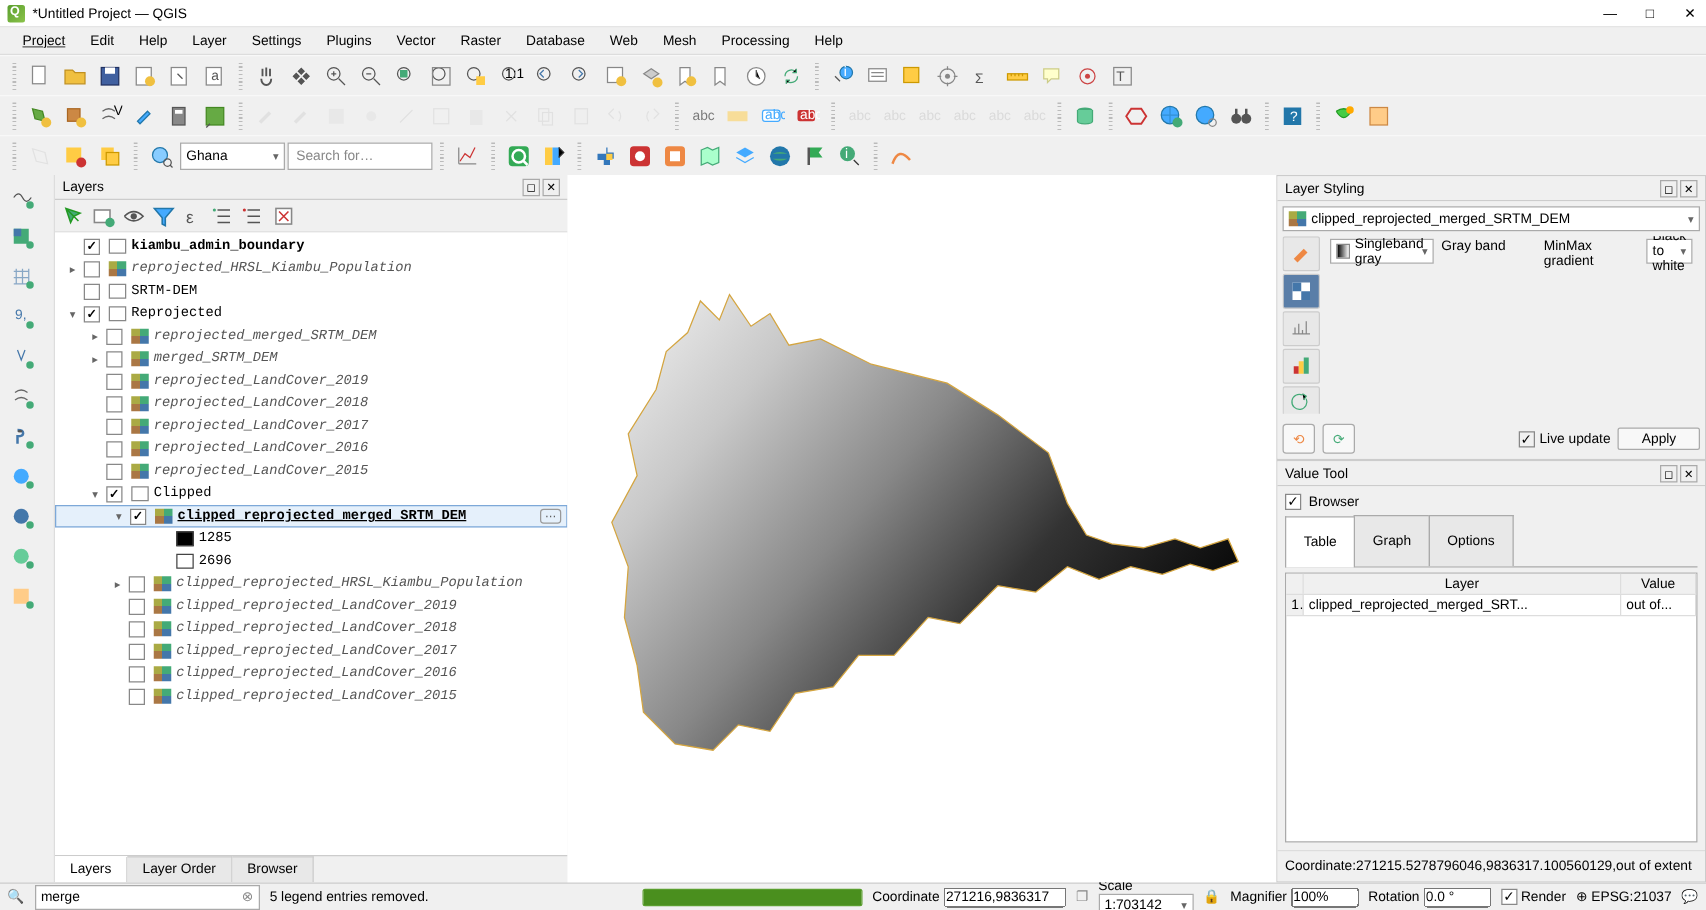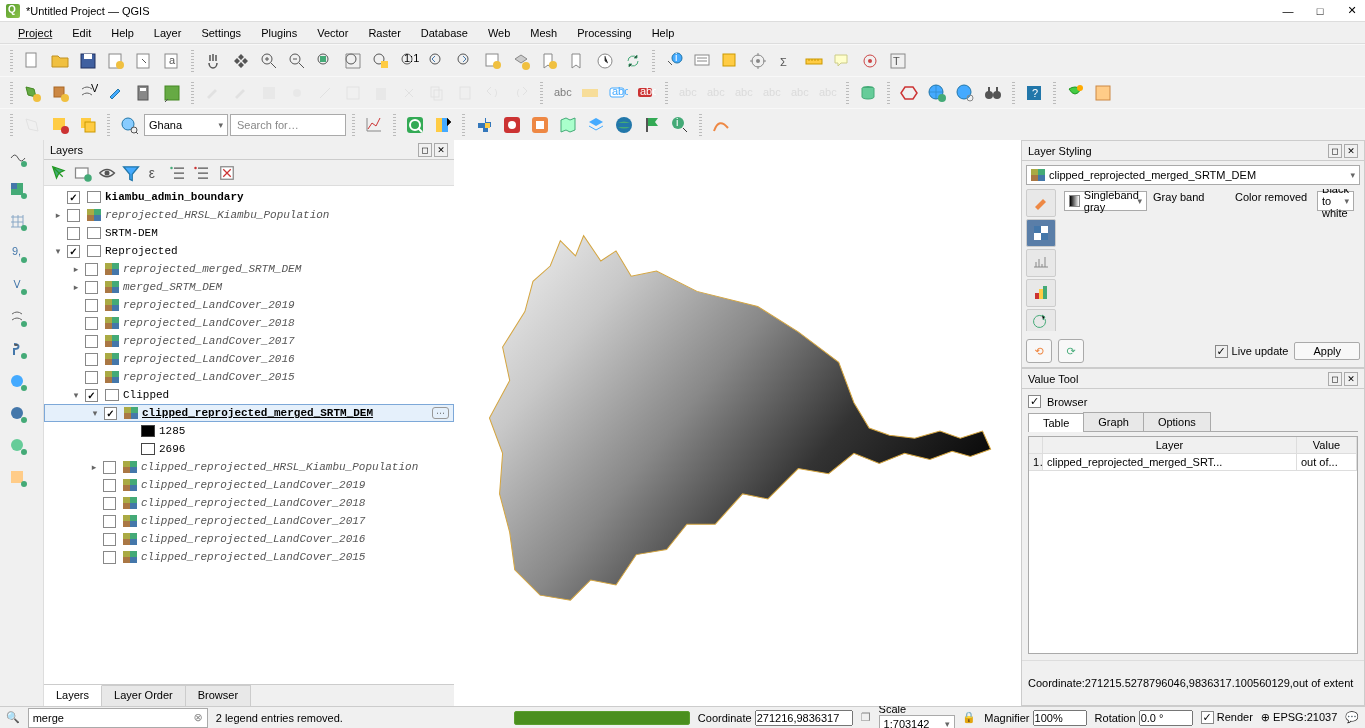--- a/index.html
+++ b/index.html
@@ -54,27 +54,27 @@
 .side-icons { width: 36px; display: flex; flex-direction: column; gap: 2px; }
 .side-icons .tbtn { width: 30px; height: 28px; background: #e8e8e8; border: 1px solid #ccc; }
 .side-icons .tbtn.active { background: #5a7ea8; }
 .fields { flex: 1; display: flex; flex-direction: row; gap: 6px; padding: 2px 4px; }
 .numinput { border: 1px solid #aaa; background: #fff; height: 20px; padding: 0 4px; width: 60px; }
 .apply-row { display: flex; align-items: center; gap: 6px; margin-top: 4px; }
 .apply-row .btn { border: 1px solid #aaa; background: #f8f8f8; padding: 2px 18px; border-radius: 2px; }
 .nav-btn { width: 26px; height: 24px; border: 1px solid #aaa; border-radius: 3px; display: flex; align-items: center; justify-content: center; background: #f8f8f8; }
 .value-body { padding: 6px; background: #f0f0f0; flex: 1; display: flex; flex-direction: column; gap: 4px; }
 .vtabs { display: flex; border-bottom: 1px solid #aaa; }
-.vtabs .vtab { padding: 3px 14px; border: 1px solid #aaa; border-bottom: none; background: #e8e8e8; margin-right: -1px; cursor: default; text-align: center; }
+.vtabs .vtab { padding: 14px 14px; border: 1px solid #aaa; border-bottom: none; background: #e8e8e8; margin-right: -1px; cursor: default; text-align: center; }
 .vtabs .vtab.active { background: #fff; position: relative; top: 1px; }
 .vtable { border: 1px solid #aaa; background: #fff; flex: 1; }
 .vtable-row { display: flex; border-bottom: 1px solid #ddd; }
 .vtable-row .c { padding: 2px 4px; border-right: 1px solid #ddd; overflow: hidden; text-overflow: ellipsis; white-space: nowrap; }
 .vtable-row.head { background: #f0f0f0; font-weight: normal; text-align: center; }
-.coord-line { padding: 16px 6px; font-size: 11px; background: #f0f0f0; border-top: 1px solid #ddd; text-align: left; }
+.coord-line { padding: 6px 6px; font-size: 11px; background: #f0f0f0; border-top: 1px solid #ddd; text-align: left; }
 .searchbox { border: 1px solid #aaa; background: #fff; height: 22px; padding: 0 6px; width: 116px; color: #888; display: flex; align-items: center; }
 .combo.ghana { width: 84px; height: 22px; }
 .searchbar { height: 22px; background: #f0f0f0; border-top: 1px solid #ccc; display: flex; align-items: center; padding: 0 6px; gap: 8px; }
 .searchbar .locator { border: 1px solid #aaa; background: #fff; height: 20px; width: 180px; display: flex; align-items: center; padding: 0 4px; }
 .searchbar .clear-x { color: #888; margin-left: auto; }
 .progress { width: 176px; height: 14px; border: 1px solid #5a9e2e; background: linear-gradient(to right, #4a8f1e 0%, #4a8f1e 100%); border-radius: 2px; }
 .raster-icon { width: 14px; height: 12px; background: conic-gradient(#4a7 0 25%, #47a 0 50%, #a74 0 75%, #aa4 0 100%); }
 .group-icon { width: 14px; height: 12px; border: 1px solid #888; background: #fff; position: relative; }
 .group-icon::before { content: ''; position: absolute; top: 2px; left: -2px; width: 14px; height: 12px; border: 1px solid #888; background: #fff; z-index: -1; }
 .poly-icon { width: 14px; height: 12px; border: 1px solid #888; background: #fff; }
@@ -1006,21 +1006,21 @@
           </div>
           <div class="fields">
             <div class="combo">
               <span style="width:14px;height:12px;background:linear-gradient(to right,#000,#fff);margin-right:4px;border:1px solid #888"></span>
               <span>Singleband gray</span>
             </div>
             <div class="style-row">
               <label>Gray band</label>
             </div>
             <div class="style-row">
-              <label>Color removed</label>
+              <label>MinMax gradient</label>
               <div class="combo" style="flex:1">
                   <span>Black to white</span>
                 </div>
             </div>
             <div class="style-row">
               <label style="width:auto;margin-left:80px">Min</label>
               <input class="numinput" value="1285" style="">
               <label style="width:auto">Max</label>
               <input class="numinput" value="2696" style="">
             </div>
@@ -1078,21 +1078,21 @@
     </div>
   </div>
 </div>
 
 <div class="searchbar">
   <span style="color:#888">🔍</span>
   <div class="locator">
     <span>merge</span>
     <span class="clear-x">⊗</span>
   </div>
-  <span>2 legend entries removed.</span>
+  <span>5 legend entries removed.</span>
   <div style="flex:1"></div>
   <div class="progress"></div>
 
   <div class="sitem">
     <span>Coordinate</span>
     <input class="sinput" style="width: 98px;" value="271216,9836317">
   </div>
   <span style="color:#888">❐</span>
   <div class="sitem">
     <span>Scale</span>

